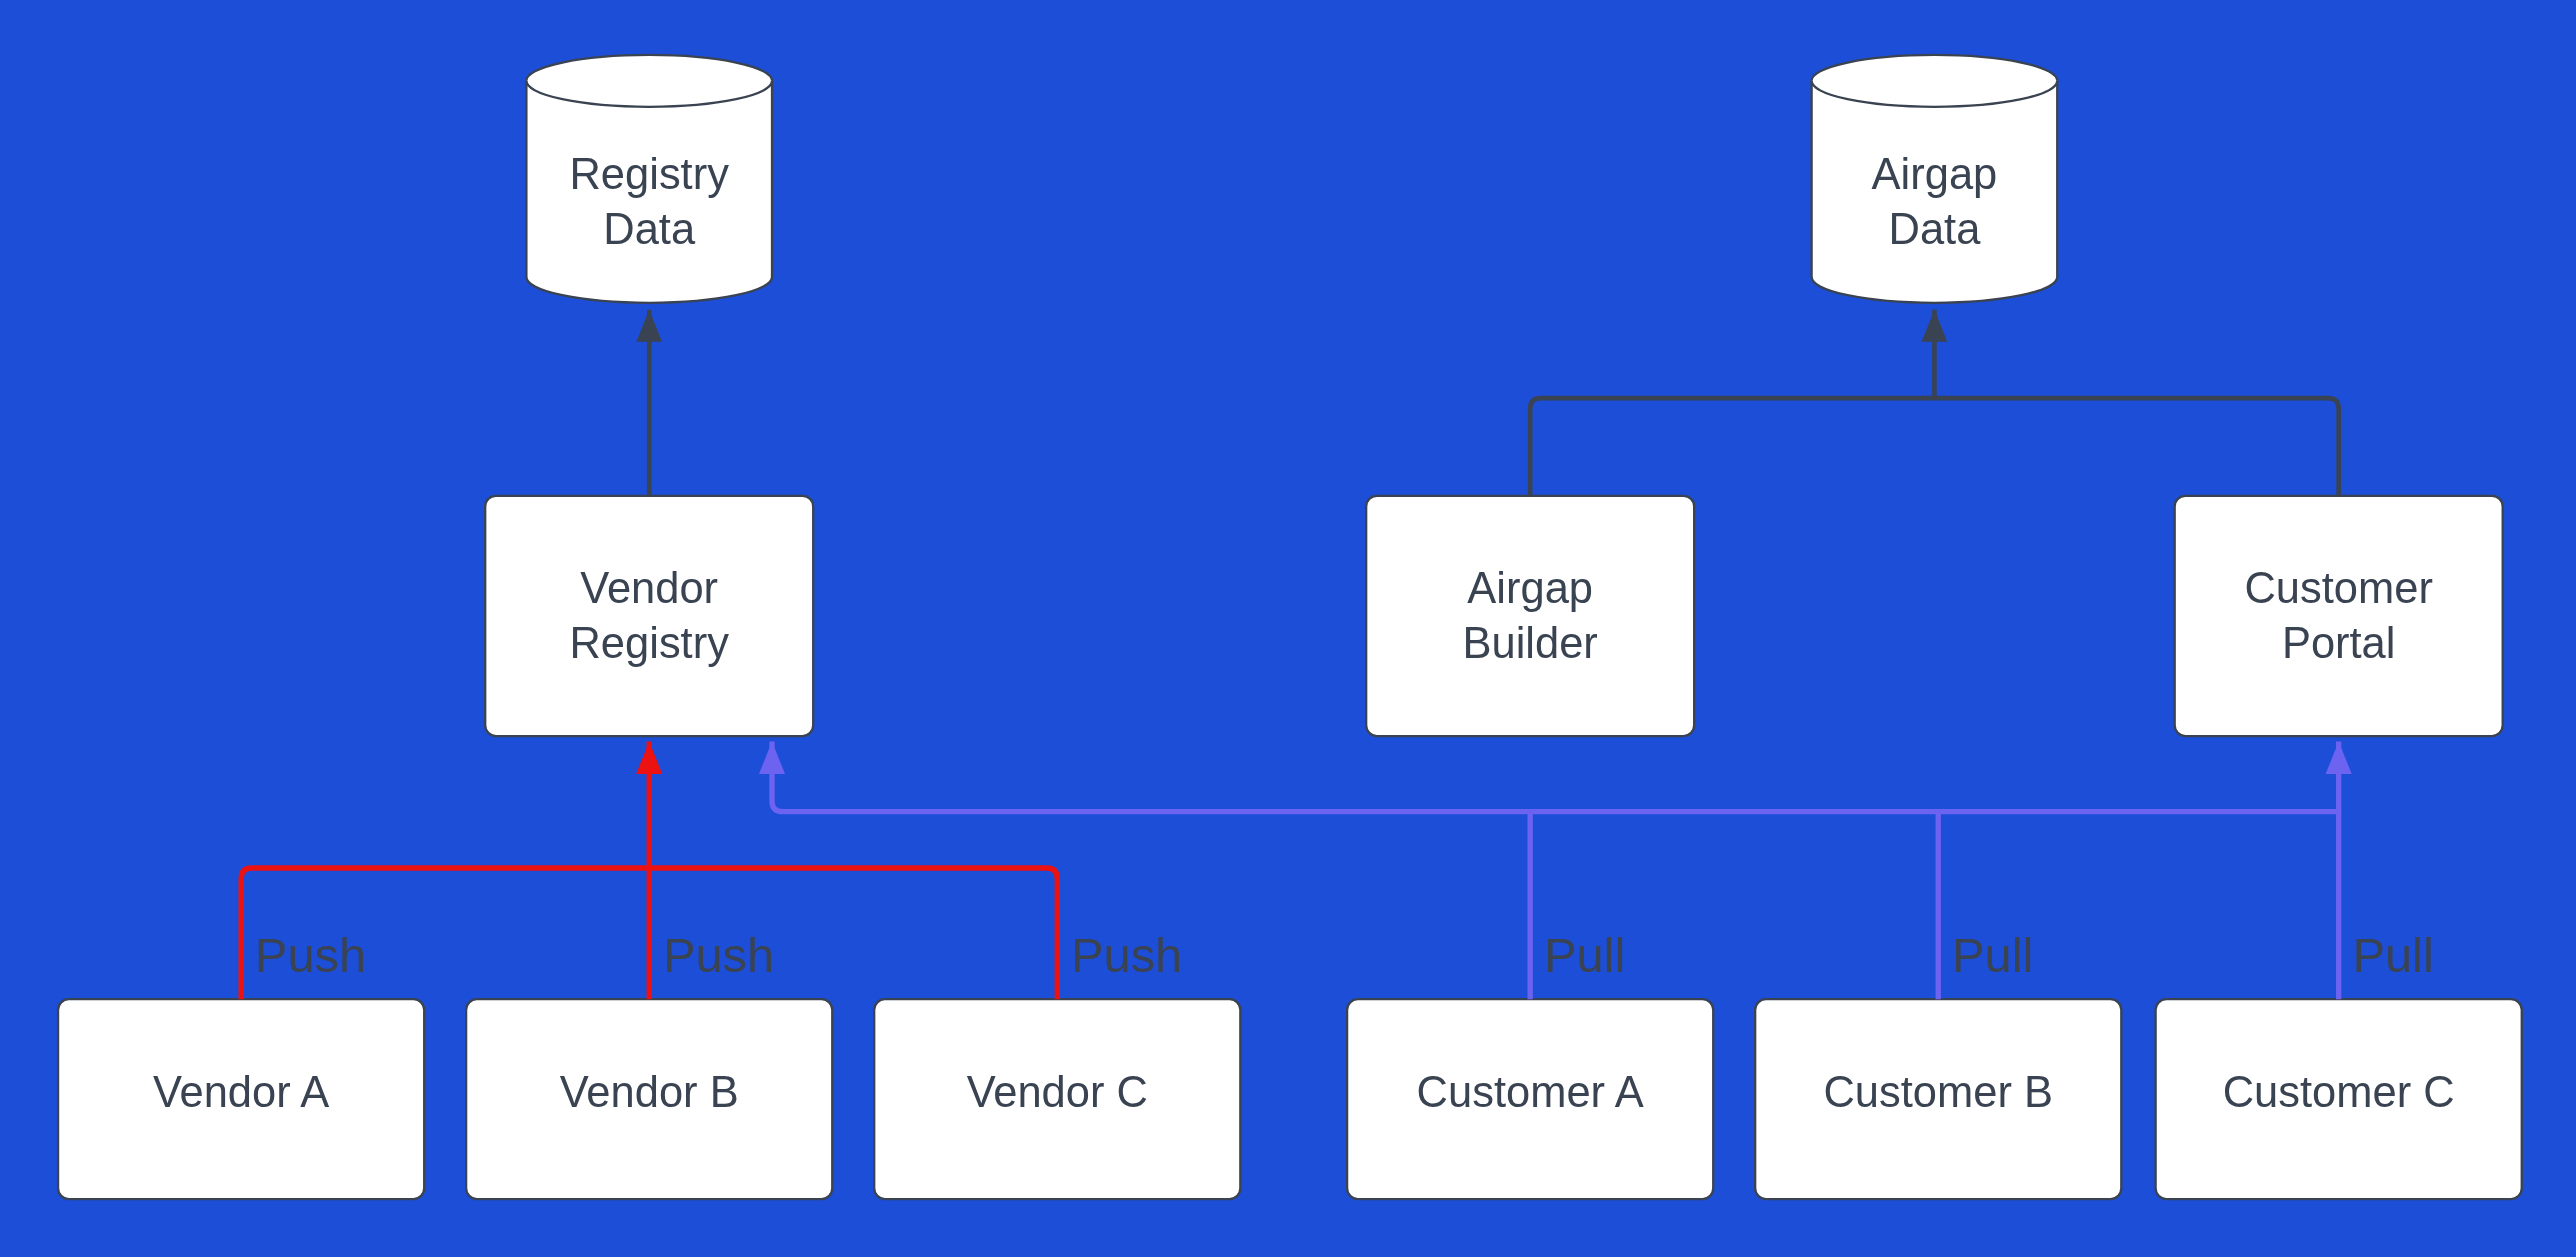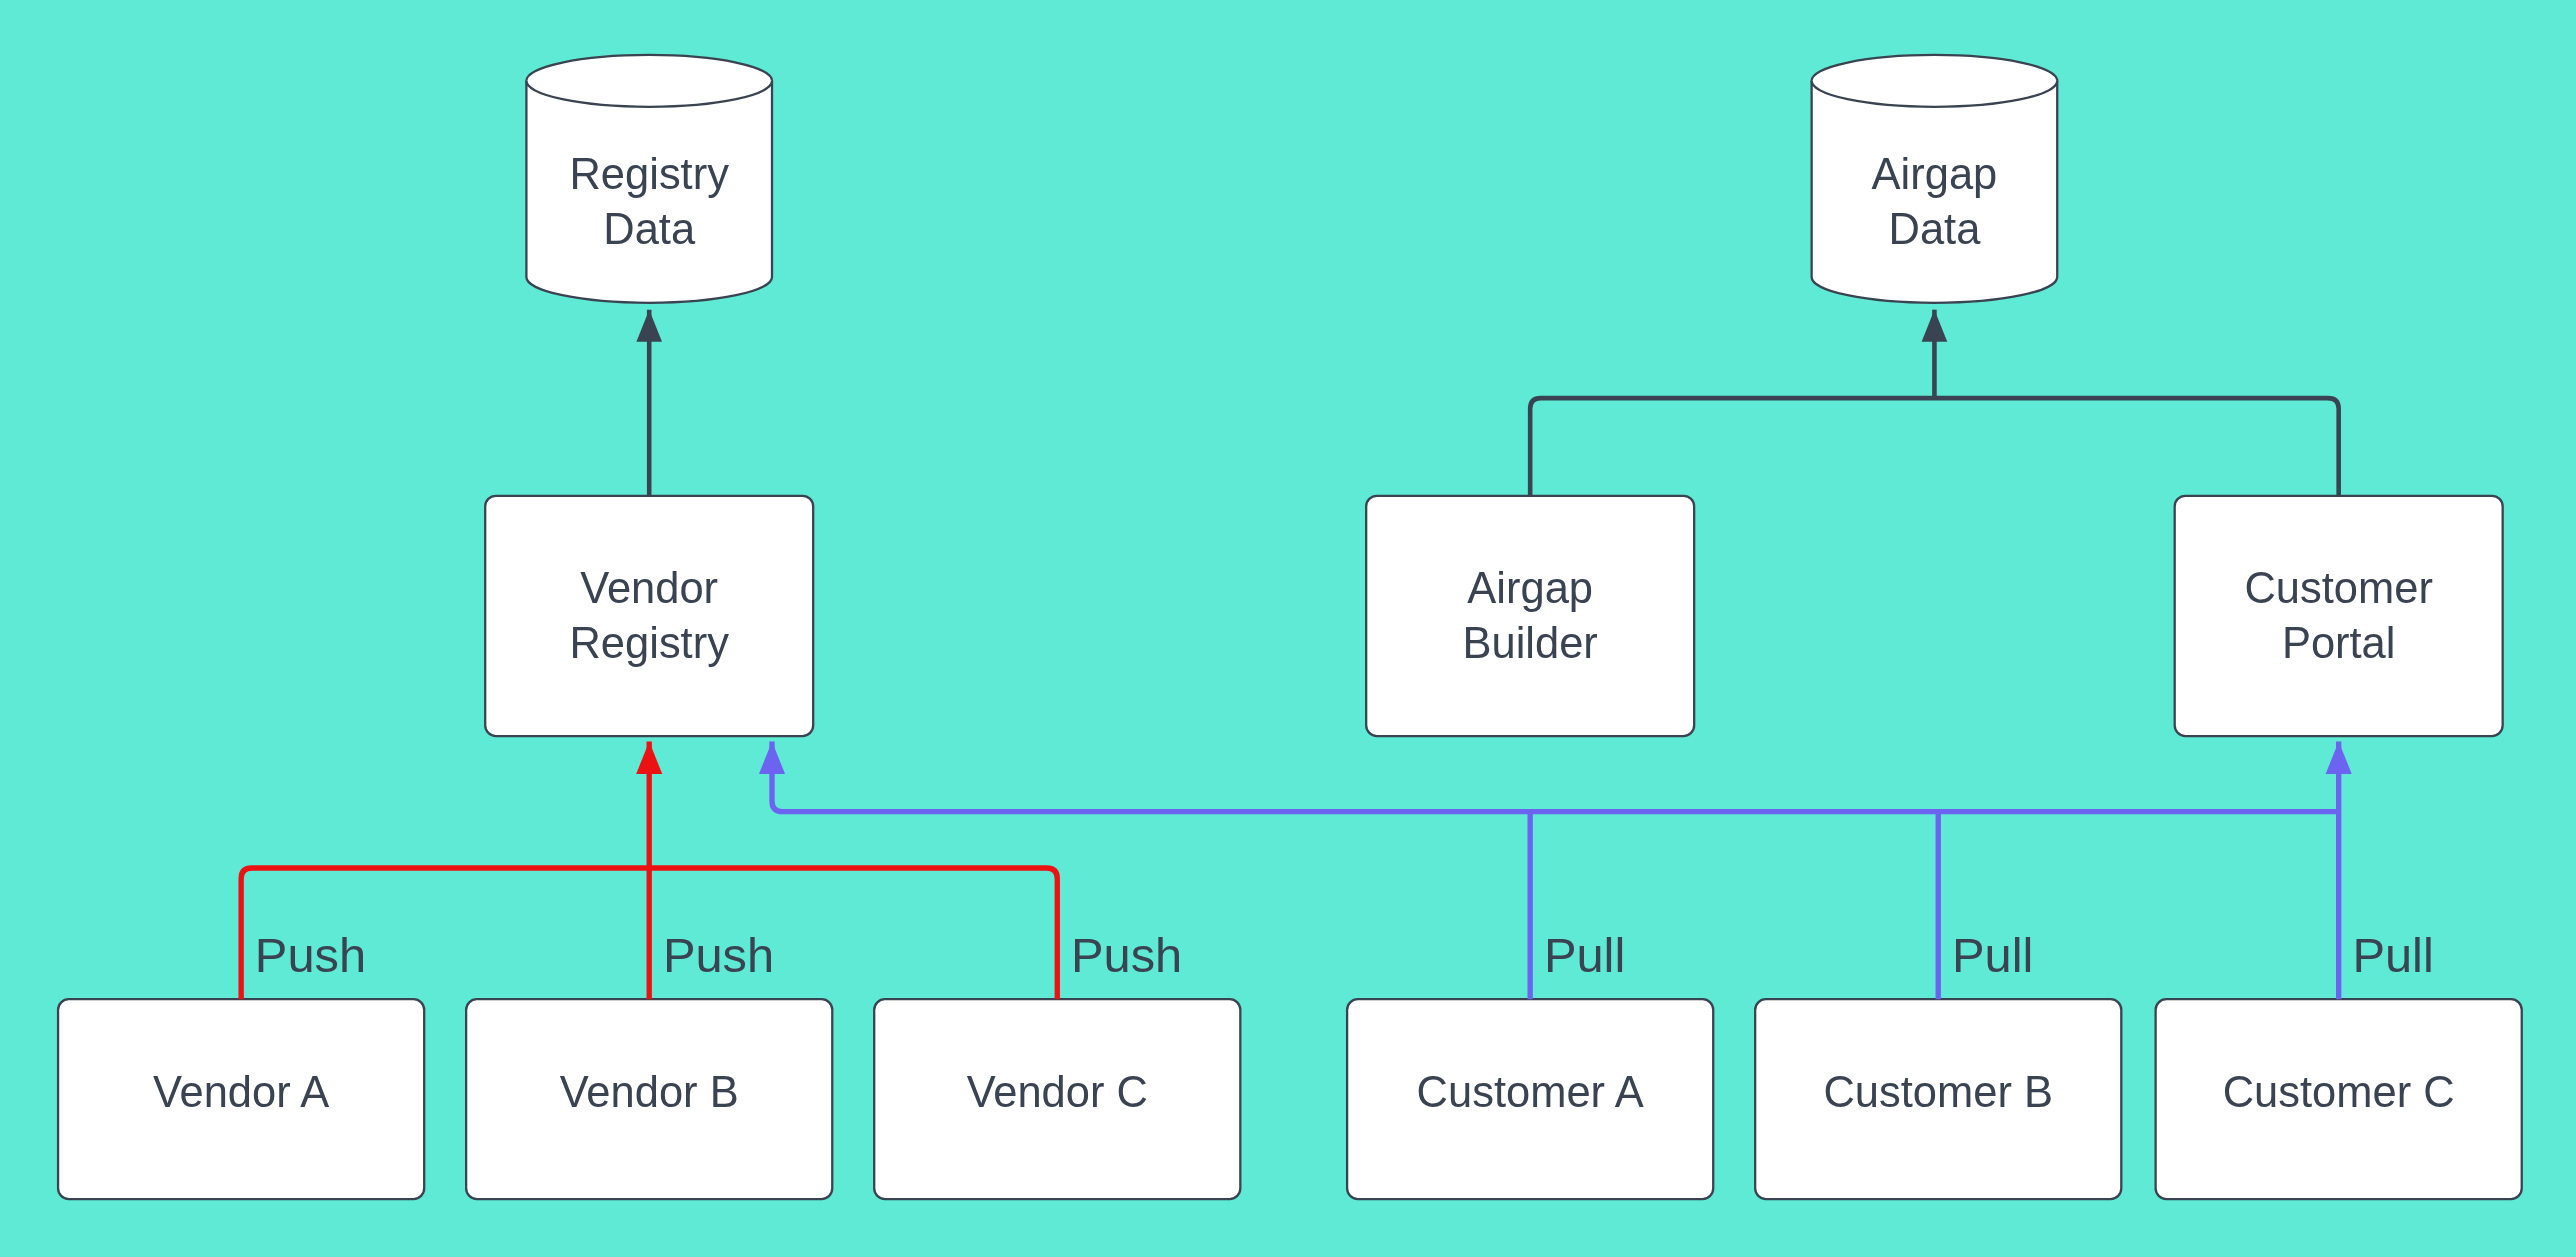--- a/index.html
+++ b/index.html
@@ -1,16 +1,16 @@
 <!DOCTYPE html>
 <html style="font-size:12.2px"><head>
 <meta charset="utf-8">
 <style>
   html,body{margin:0;padding:0;background:#ffffff;}
-  .canvas{width:100vw;height:100vh;background:#5eead4;}
+  .canvas{width:100vw;height:100vh;background:#1d4ed8;}
   svg{display:block;width:100%;height:100%;}
   text{
     font-family:"Liberation Sans","DejaVu Sans",sans-serif;
     fill:#3a4351;
   }
   .node-label{font-size:57px;}
   .edge-label{font-size:64px;}
   .shape{fill:#ffffff;stroke-width:3px;}
   .edge{fill:none;stroke-width:6px;}
   .edge-colored{fill:none;stroke-width:7px;}

